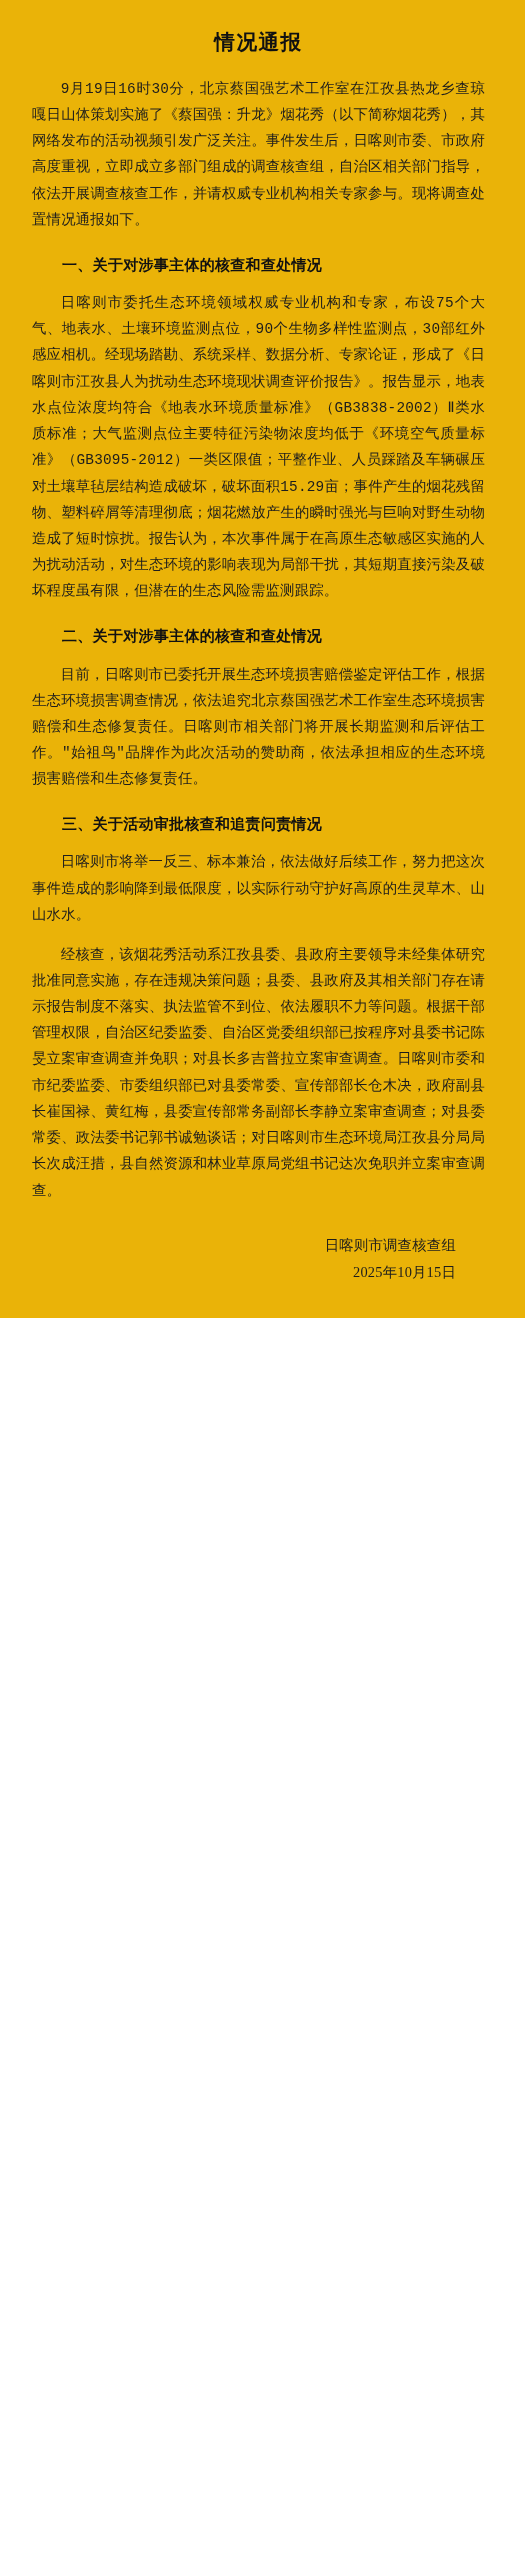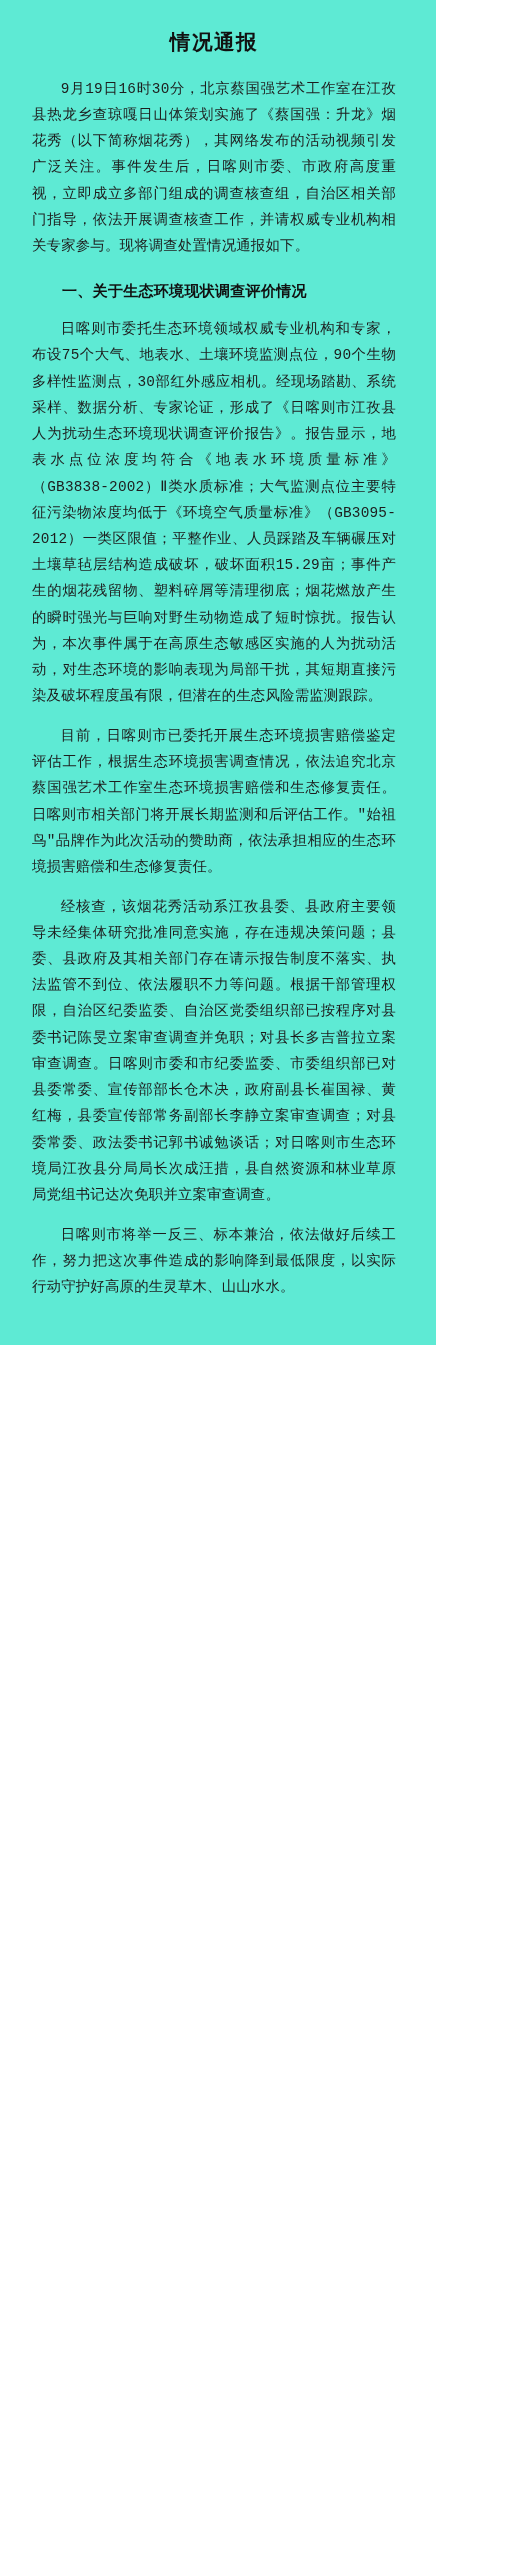--- a/index.html
+++ b/index.html
@@ -6,24 +6,24 @@
     margin: 0;
     padding: 0;
     background: #ffffff;
   }
   body {
     width: 532px;
     font-family: "Liberation Serif", "DejaVu Serif", serif;
     color: #1a1a1a;
   }
   .page {
-    width: 436px;
+    width: 525px;
     box-sizing: border-box;
     padding: 23px 40px 31px 32px;
-    background: #5eead4;
+    background: #eab308;
   }
   .doc-title {
     text-align: center;
     font-size: 20.6px;
     font-weight: bold;
     letter-spacing: 1.5px;
     margin: 5.2px 0 19.6px 0;
     color: #111111;
     font-family: "Liberation Sans", "DejaVu Sans", sans-serif;
   }
@@ -63,23 +63,29 @@
 </style>
 </head>
 <body>
 
 <div class="page">
 
   <div class="doc-title">情况通报</div>
 
   <p class="para">9月19日16时30分，北京蔡国强艺术工作室在江孜县热龙乡查琼嘎日山体策划实施了《蔡国强：升龙》烟花秀（以下简称烟花秀），其网络发布的活动视频引发广泛关注。事件发生后，日喀则市委、市政府高度重视，立即成立多部门组成的调查核查组，自治区相关部门指导，依法开展调查核查工作，并请权威专业机构相关专家参与。现将调查处置情况通报如下。</p>
 
-  <h2 class="section">一、关于生态环境现状调查评价情况</h2>
+  <h2 class="section">一、关于对涉事主体的核查和查处情况</h2>
   <p class="para">日喀则市委托生态环境领域权威专业机构和专家，布设75个大气、地表水、土壤环境监测点位，90个生物多样性监测点，30部红外感应相机。经现场踏勘、系统采样、数据分析、专家论证，形成了《日喀则市江孜县人为扰动生态环境现状调查评价报告》。报告显示，地表水点位浓度均符合《地表水环境质量标准》（GB3838-2002）Ⅱ类水质标准；大气监测点位主要特征污染物浓度均低于《环境空气质量标准》（GB3095-2012）一类区限值；平整作业、人员踩踏及车辆碾压对土壤草毡层结构造成破坏，破坏面积15.29亩；事件产生的烟花残留物、塑料碎屑等清理彻底；烟花燃放产生的瞬时强光与巨响对野生动物造成了短时惊扰。报告认为，本次事件属于在高原生态敏感区实施的人为扰动活动，对生态环境的影响表现为局部干扰，其短期直接污染及破坏程度虽有限，但潜在的生态风险需监测跟踪。</p>
 
+  <h2 class="section">二、关于对涉事主体的核查和查处情况</h2>
   <p class="para">目前，日喀则市已委托开展生态环境损害赔偿鉴定评估工作，根据生态环境损害调查情况，依法追究北京蔡国强艺术工作室生态环境损害赔偿和生态修复责任。日喀则市相关部门将开展长期监测和后评估工作。"始祖鸟"品牌作为此次活动的赞助商，依法承担相应的生态环境损害赔偿和生态修复责任。</p>
 
+  <h2 class="section">三、关于活动审批核查和追责问责情况</h2>
+  <p class="para">日喀则市将举一反三、标本兼治，依法做好后续工作，努力把这次事件造成的影响降到最低限度，以实际行动守护好高原的生灵草木、山山水水。</p>
   <p class="para">经核查，该烟花秀活动系江孜县委、县政府主要领导未经集体研究批准同意实施，存在违规决策问题；县委、县政府及其相关部门存在请示报告制度不落实、执法监管不到位、依法履职不力等问题。根据干部管理权限，自治区纪委监委、自治区党委组织部已按程序对县委书记陈旻立案审查调查并免职；对县长多吉普拉立案审查调查。日喀则市委和市纪委监委、市委组织部已对县委常委、宣传部部长仓木决，政府副县长崔国禄、黄红梅，县委宣传部常务副部长李静立案审查调查；对县委常委、政法委书记郭书诚勉谈话；对日喀则市生态环境局江孜县分局局长次成汪措，县自然资源和林业草原局党组书记达次免职并立案审查调查。</p>
-  <p class="para">日喀则市将举一反三、标本兼治，依法做好后续工作，努力把这次事件造成的影响降到最低限度，以实际行动守护好高原的生灵草木、山山水水。</p>
 
+  <div class="signature">
+    <div>日喀则市调查核查组</div>
+    <div>2025年10月15日</div>
+  </div>
 
 </div>
 
 
 </body></html>

